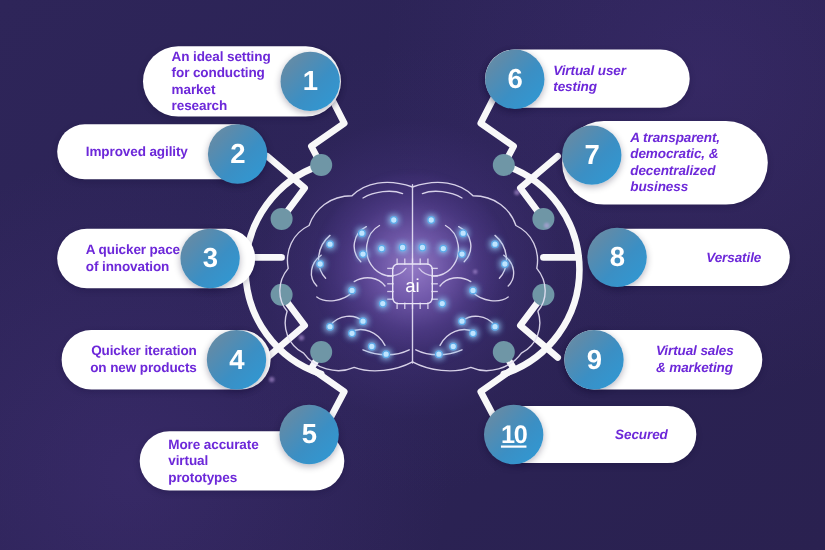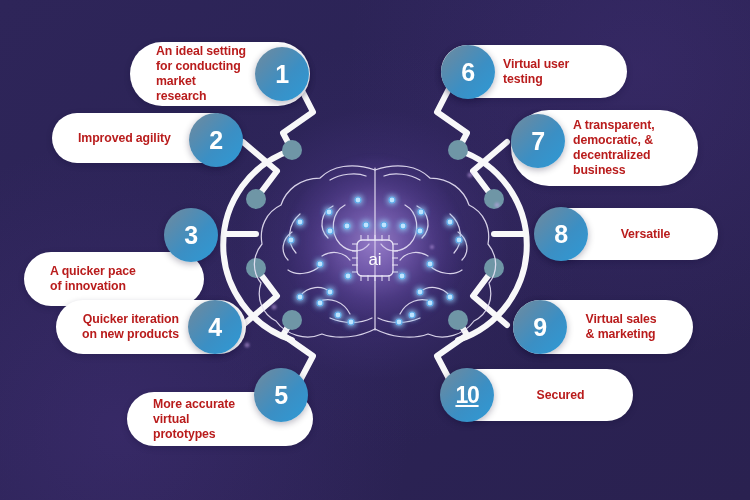--- a/index.html
+++ b/index.html
@@ -26,30 +26,30 @@
   .pill{
     position:absolute;
     background:#ffffff;
     border-radius:40px;
     display:flex;
     align-items:center;
     box-sizing:border-box;
     box-shadow:0 2px 6px rgba(15,8,45,0.22);
   }
   .pill .txt{
-    color:#b91c1c;
+    color:#6d28d9;
     font-size:12.3px;
     font-weight:bold;
     line-height:15px;
     letter-spacing:-0.1px;
     white-space:pre-line;
   }
   
   .pill.left  { justify-content:flex-start; padding-left:26px; padding-right:62px; }
-  .pill.right { justify-content:center; padding-left:62px; padding-right:26px; }
+  .pill.right { justify-content:flex-end; padding-left:62px; padding-right:26px;font-style:italic; }
 
   
   .bubble{
     position:absolute;
     width:54px;height:54px;
     border-radius:50%;
     display:flex;align-items:center;justify-content:center;
     background:linear-gradient(135deg,#6d90a4 0%,#5d8bab 22%,#3b8fc4 58%,#2e9ad6 100%);
     color:#ffffff;
     font-size:25px;
@@ -253,21 +253,21 @@
       <span>1</span>
     </div>
 
     <div class="pill left" style="left:52px;top:113px;width:186px;height:50px;">
       <span class="txt">Improved agility</span>
     </div>
     <div class="bubble" style="left:189px;top:113px;">
       <span>2</span>
     </div>
 
-    <div class="pill left" style="left:24px;top:208px;width:180px;height:54px;margin-top:44px;">
+    <div class="pill left" style="left:52px;top:208px;width:180px;height:54px;">
       <span class="txt">A quicker pace
 of innovation</span>
     </div>
     <div class="bubble" style="left:164px;top:208px;">
       <span>3</span>
     </div>
 
     <div class="pill left" style="left:56px;top:300px;width:190px;height:54px;text-align:right;">
       <span class="txt">Quicker iteration
 on new products</span>

